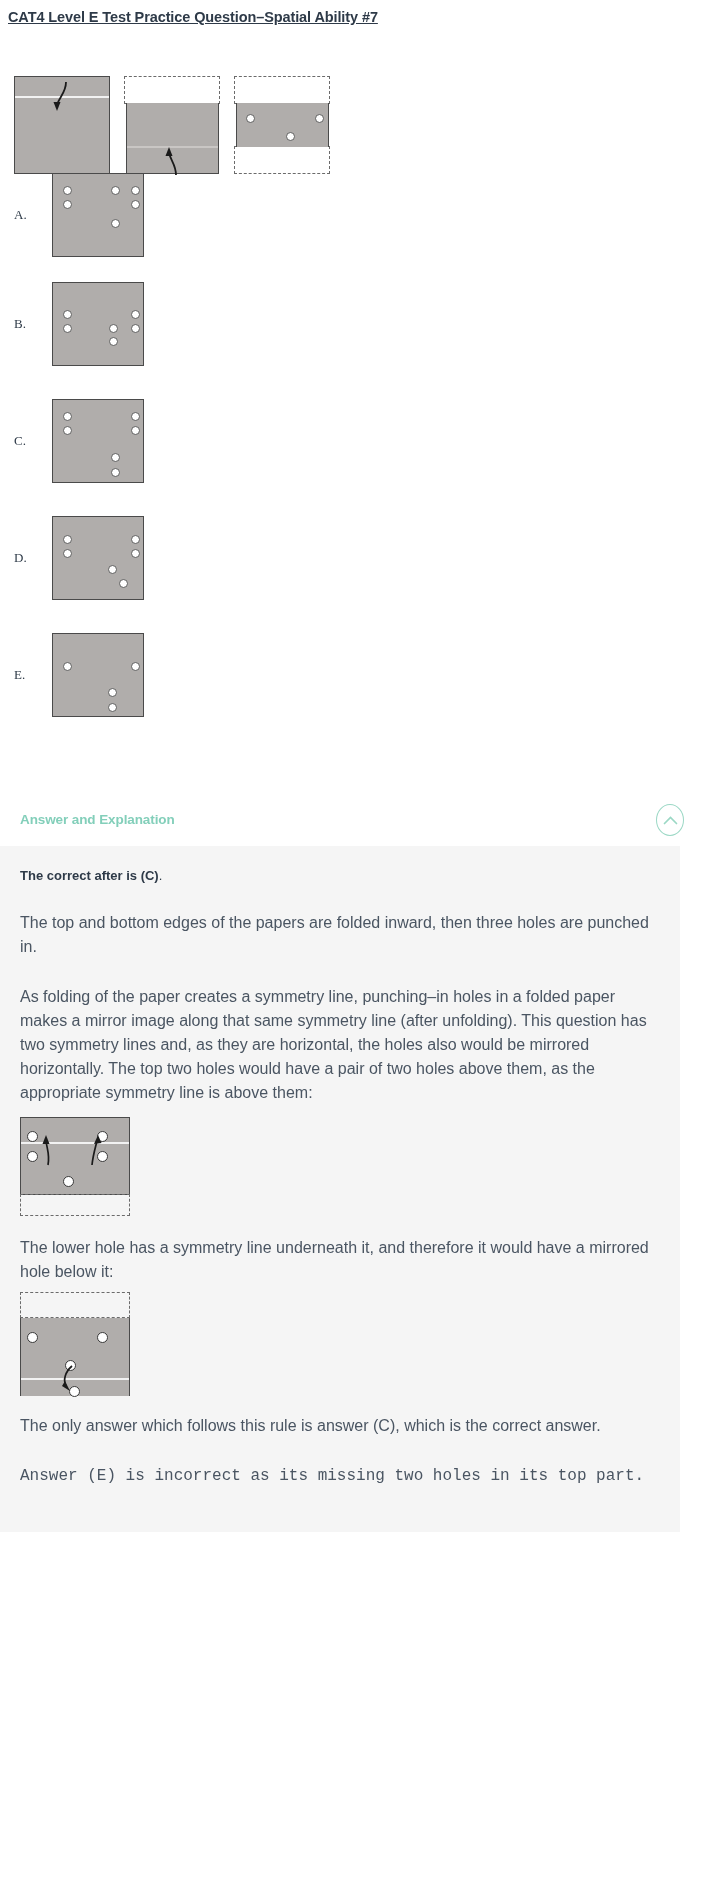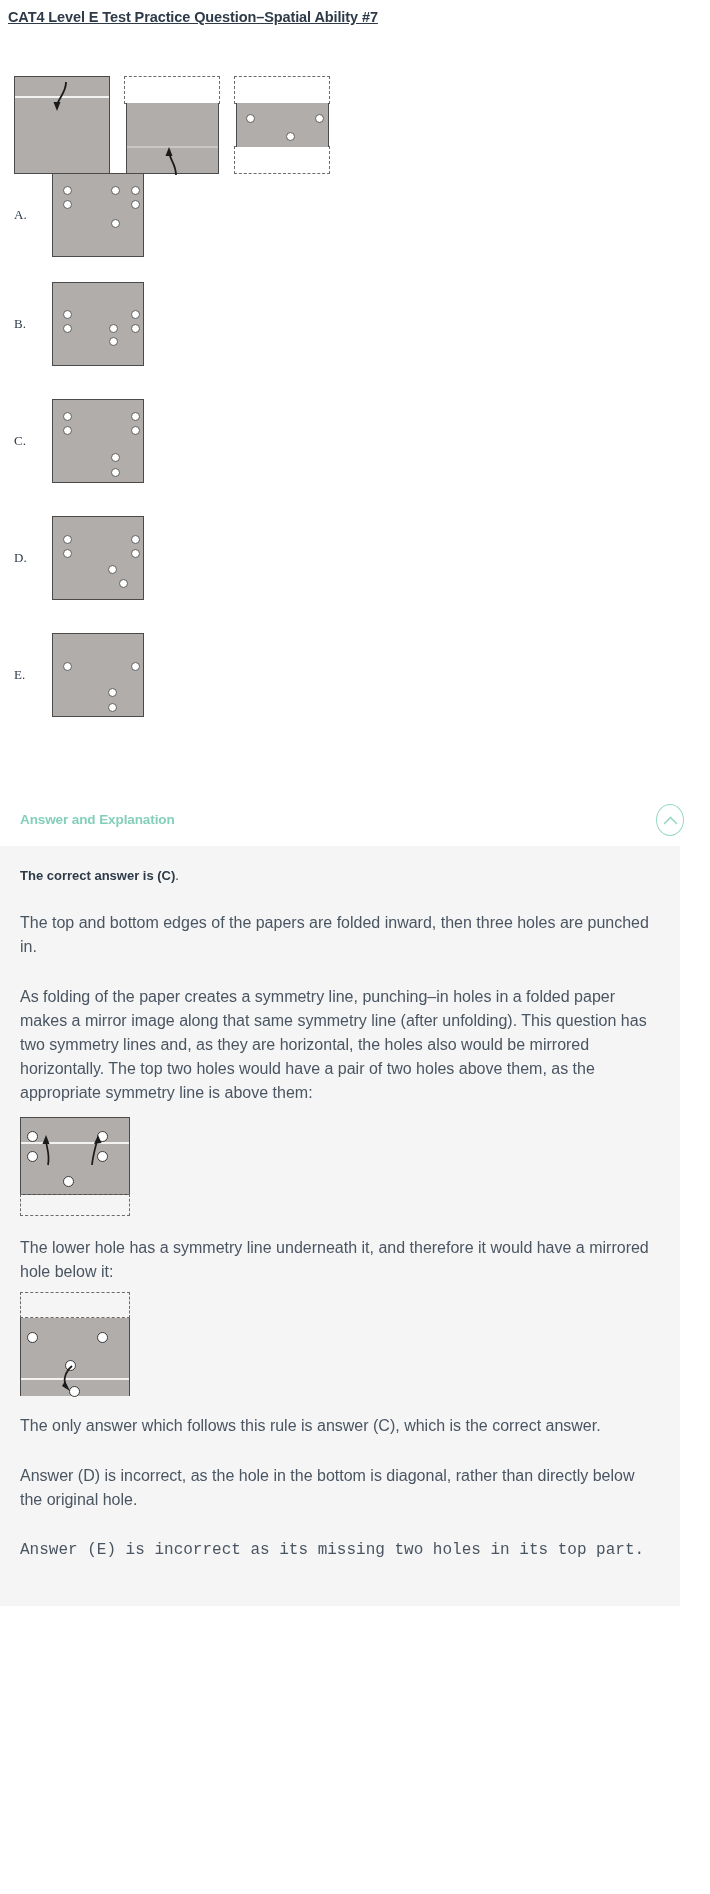--- a/index.html
+++ b/index.html
@@ -232,21 +232,21 @@
   <div class="collapse-btn">
     <svg width="15" height="9" viewBox="0 0 15 9">
       <path d="M1.5 7.5 L7.5 1.5 L13.5 7.5" stroke="#9bd8c5" stroke-width="1.7" fill="none" stroke-linecap="round"></path>
     </svg>
   </div>
 </div>
 
 <div class="answer-body">
 
   <div class="answer-correct">
-    <b>The correct answer is (C)</b><span>.</span>
+    <b>The correct after is (C)</b><span>.</span>
   </div>
 
   <p class="answer-p">The top and bottom edges of the papers are folded inward, then three holes are punched in.</p>
 
   <p class="answer-p tight">As folding of the paper creates a symmetry line, punching–in holes in a folded paper makes a mirror image along that same symmetry line (after unfolding). This question has two symmetry lines and, as they are horizontal, the holes also would be mirrored horizontally. The top two holes would have a pair of two holes above them, as the appropriate symmetry line is above them:</p>
 
   <div class="expl-fig" style="height:105px; margin-top:10px;">
     <div class="fill-box" style="left:0px; top:2px; width:110px; height:78px; border:1.5px solid #4a4a4a;">
       <div class="fold-line" style="top:24px;"></div>
       <div class="hole big" style="left:6px; top:13px;"></div>
@@ -277,15 +277,14 @@
       <div class="hole big" style="left:44px; top:42px;"></div>
       <div class="hole big" style="left:48px; top:68px;"></div>
     </div>
     <svg class="arrow-svg" style="left:38px; top:72px;" width="26" height="36" viewBox="0 0 26 36">
       <path d="M14 2 C7 8, 5 16, 8 22" stroke="#1a1a1a" stroke-width="1.7" fill="none"></path>
       <path d="M12 27 L4 22 L7 17 Z" fill="#1a1a1a"></path>
     </svg>
   </div>
 
   <p class="answer-p" style="margin-top:14px;">The only answer which follows this rule is answer (C), which is the correct answer.</p>
-  <p class="answer-p">Answer (D) is incorrect, as the hole in the bottom is diagonal, rather than directly below the original hole.</p>
   <p class="answer-p" style="margin-bottom:18px;font-family:Liberation Mono, monospace;">Answer (E) is incorrect as its missing two holes in its top part.</p>
 </div>
 
 </body></html>

